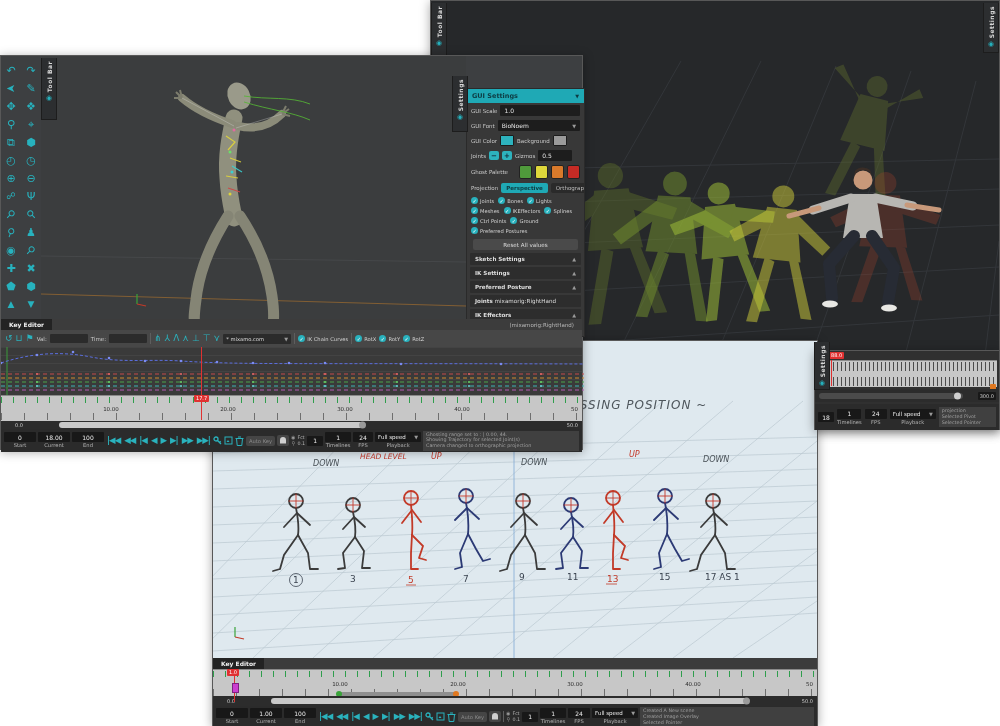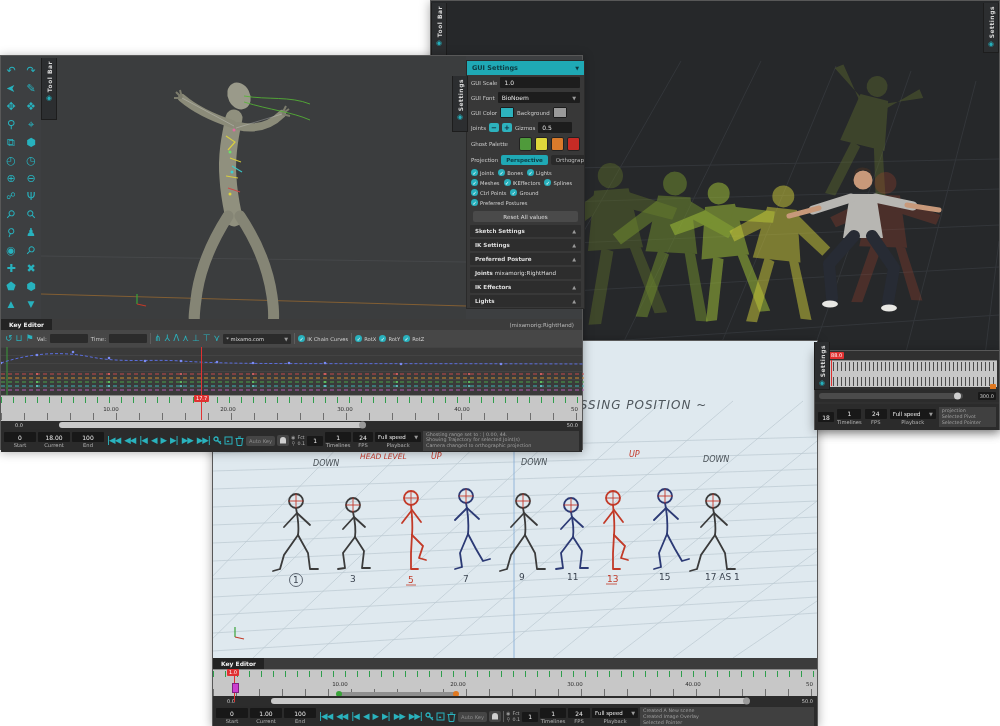--- a/index.html
+++ b/index.html
@@ -499,21 +499,21 @@
 
     <div class="vtab" style="left:40px;top:2px;height:56px;">
       <span class="vtxt">Tool Bar</span>
       <span class="pin">◉</span>
     </div>
     <div class="vtab" style="left:451px;top:20px;height:50px;">
       <span class="vtxt">Settings</span>
       <span class="pin">◉</span>
     </div>
 
-    <div class="panel" style="left:465px;top:4px;width:117px;height:247px;">
+    <div class="panel" style="left:465px;top:32px;width:117px;height:247px;">
       <div class="phead">
         <span>GUI Settings</span>
         <span style="font-size:5px;">▼</span>
       </div>
       <div class="prow">
         <span class="ktlabel">GUI Scale</span>
         <span class="pfield">
             <span>1.0</span>
           </span>
       </div>

